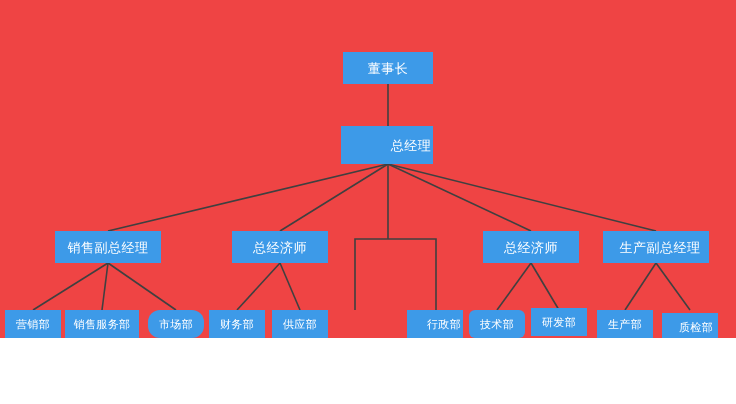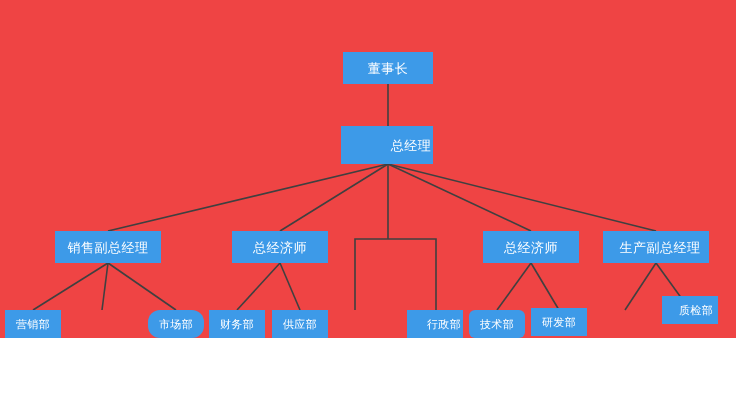--- a/index.html
+++ b/index.html
@@ -79,21 +79,23 @@
 
   <div class="node level-1" style="left:343px;top:52px;width:90px;height:32px;">董事长</div>
   <div class="node level-2" style="left:341px;top:126px;width:92px;height:38px;padding-left:48px;">总经理</div>
 
   <div class="node level-3" style="left:55px;top:231px;width:106px;height:32px;">销售副总经理</div>
   <div class="node level-3" style="left:232px;top:231px;width:96px;height:32px;">总经济师</div>
   <div class="node level-3" style="left:483px;top:231px;width:96px;height:32px;">总经济师</div>
   <div class="node level-3" style="left:603px;top:231px;width:106px;height:32px;padding-left:8px;">生产副总经理</div>
 
   <div class="node leaf" style="left:5px;top:310px;width:56px;height:28px;">营销部</div>
+  <div class="node leaf" style="left:65px;top:310px;width:74px;height:28px;">销售服务部</div>
   <div class="node leaf" style="left:148px;top:310px;width:56px;height:28px;border-radius:12px;">市场部</div>
   <div class="node leaf" style="left:209px;top:310px;width:56px;height:28px;">财务部</div>
   <div class="node leaf" style="left:272px;top:310px;width:56px;height:28px;">供应部</div>
   <div class="node leaf" style="left:407px;top:310px;width:56px;height:28px;padding-left:18px;">行政部</div>
   <div class="node leaf" style="left:469px;top:310px;width:56px;height:28px;border-radius:6px;">技术部</div>
   <div class="node leaf" style="left:531px;top:308px;width:56px;height:28px;">研发部</div>
-  <div class="node leaf" style="left:662px;top:296px;width:56px;height:28px;padding-left:12px;">质检部</div>
+  <div class="node leaf" style="left:597px;top:310px;width:56px;height:28px;">生产部</div>
+  <div class="node leaf" style="left:662px;top:313px;width:56px;height:28px;padding-left:12px;">质检部</div>
 
 </div>
 
 </body></html>

